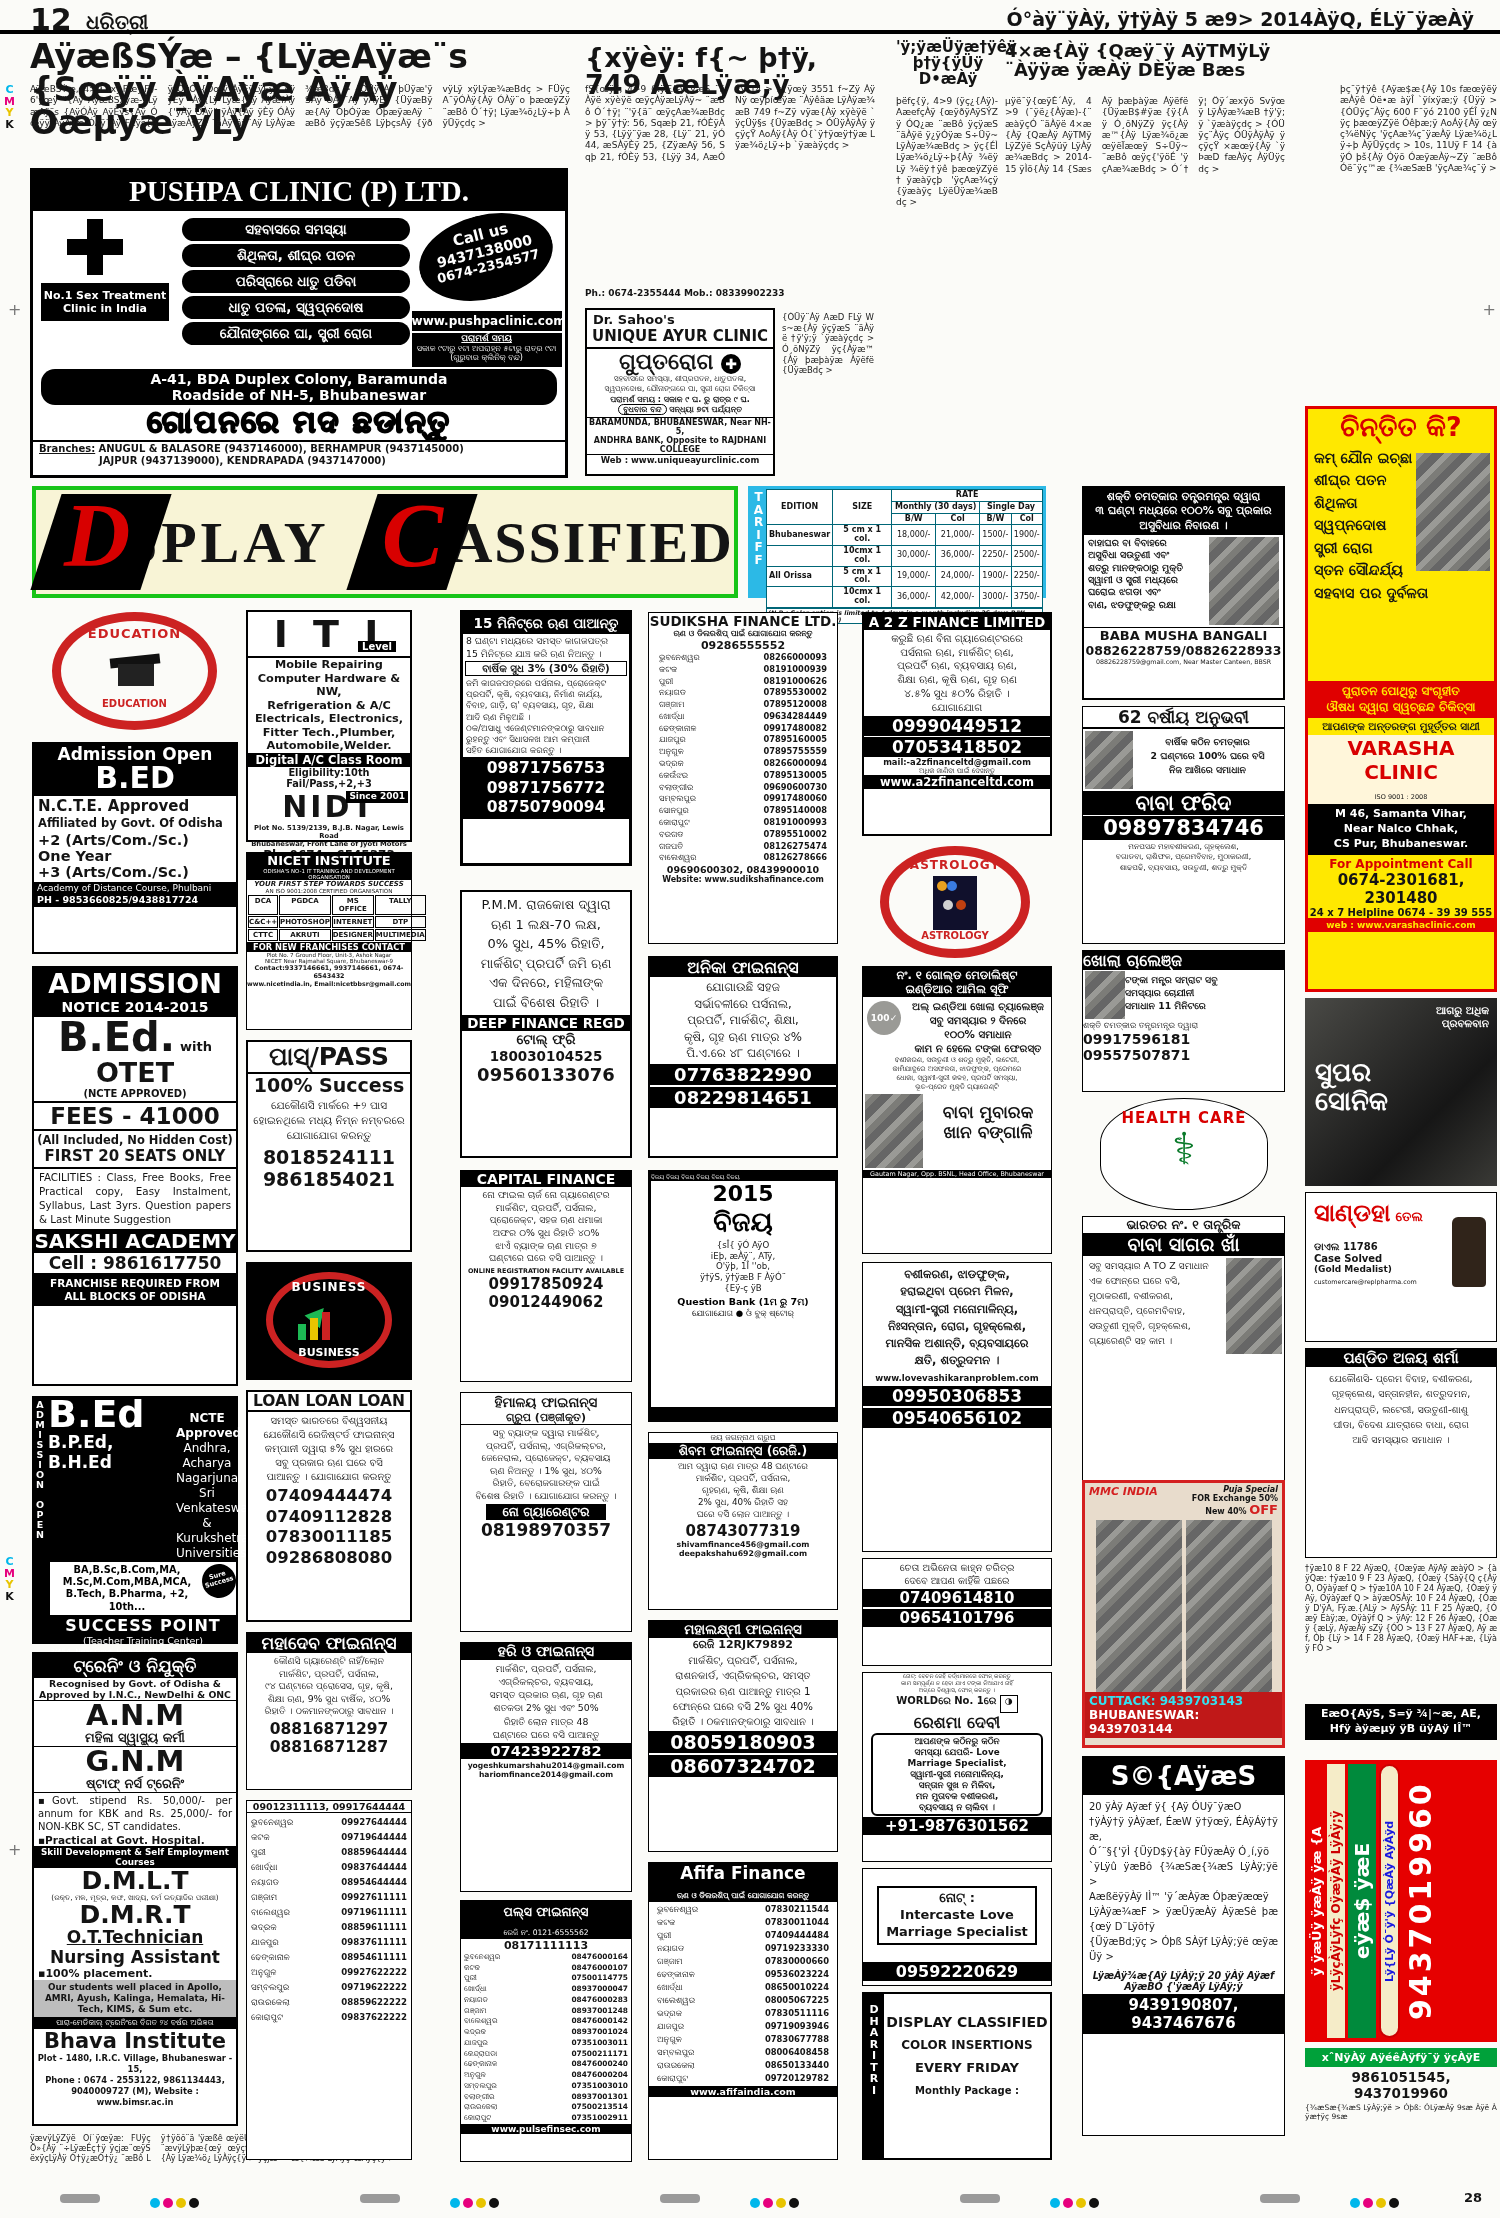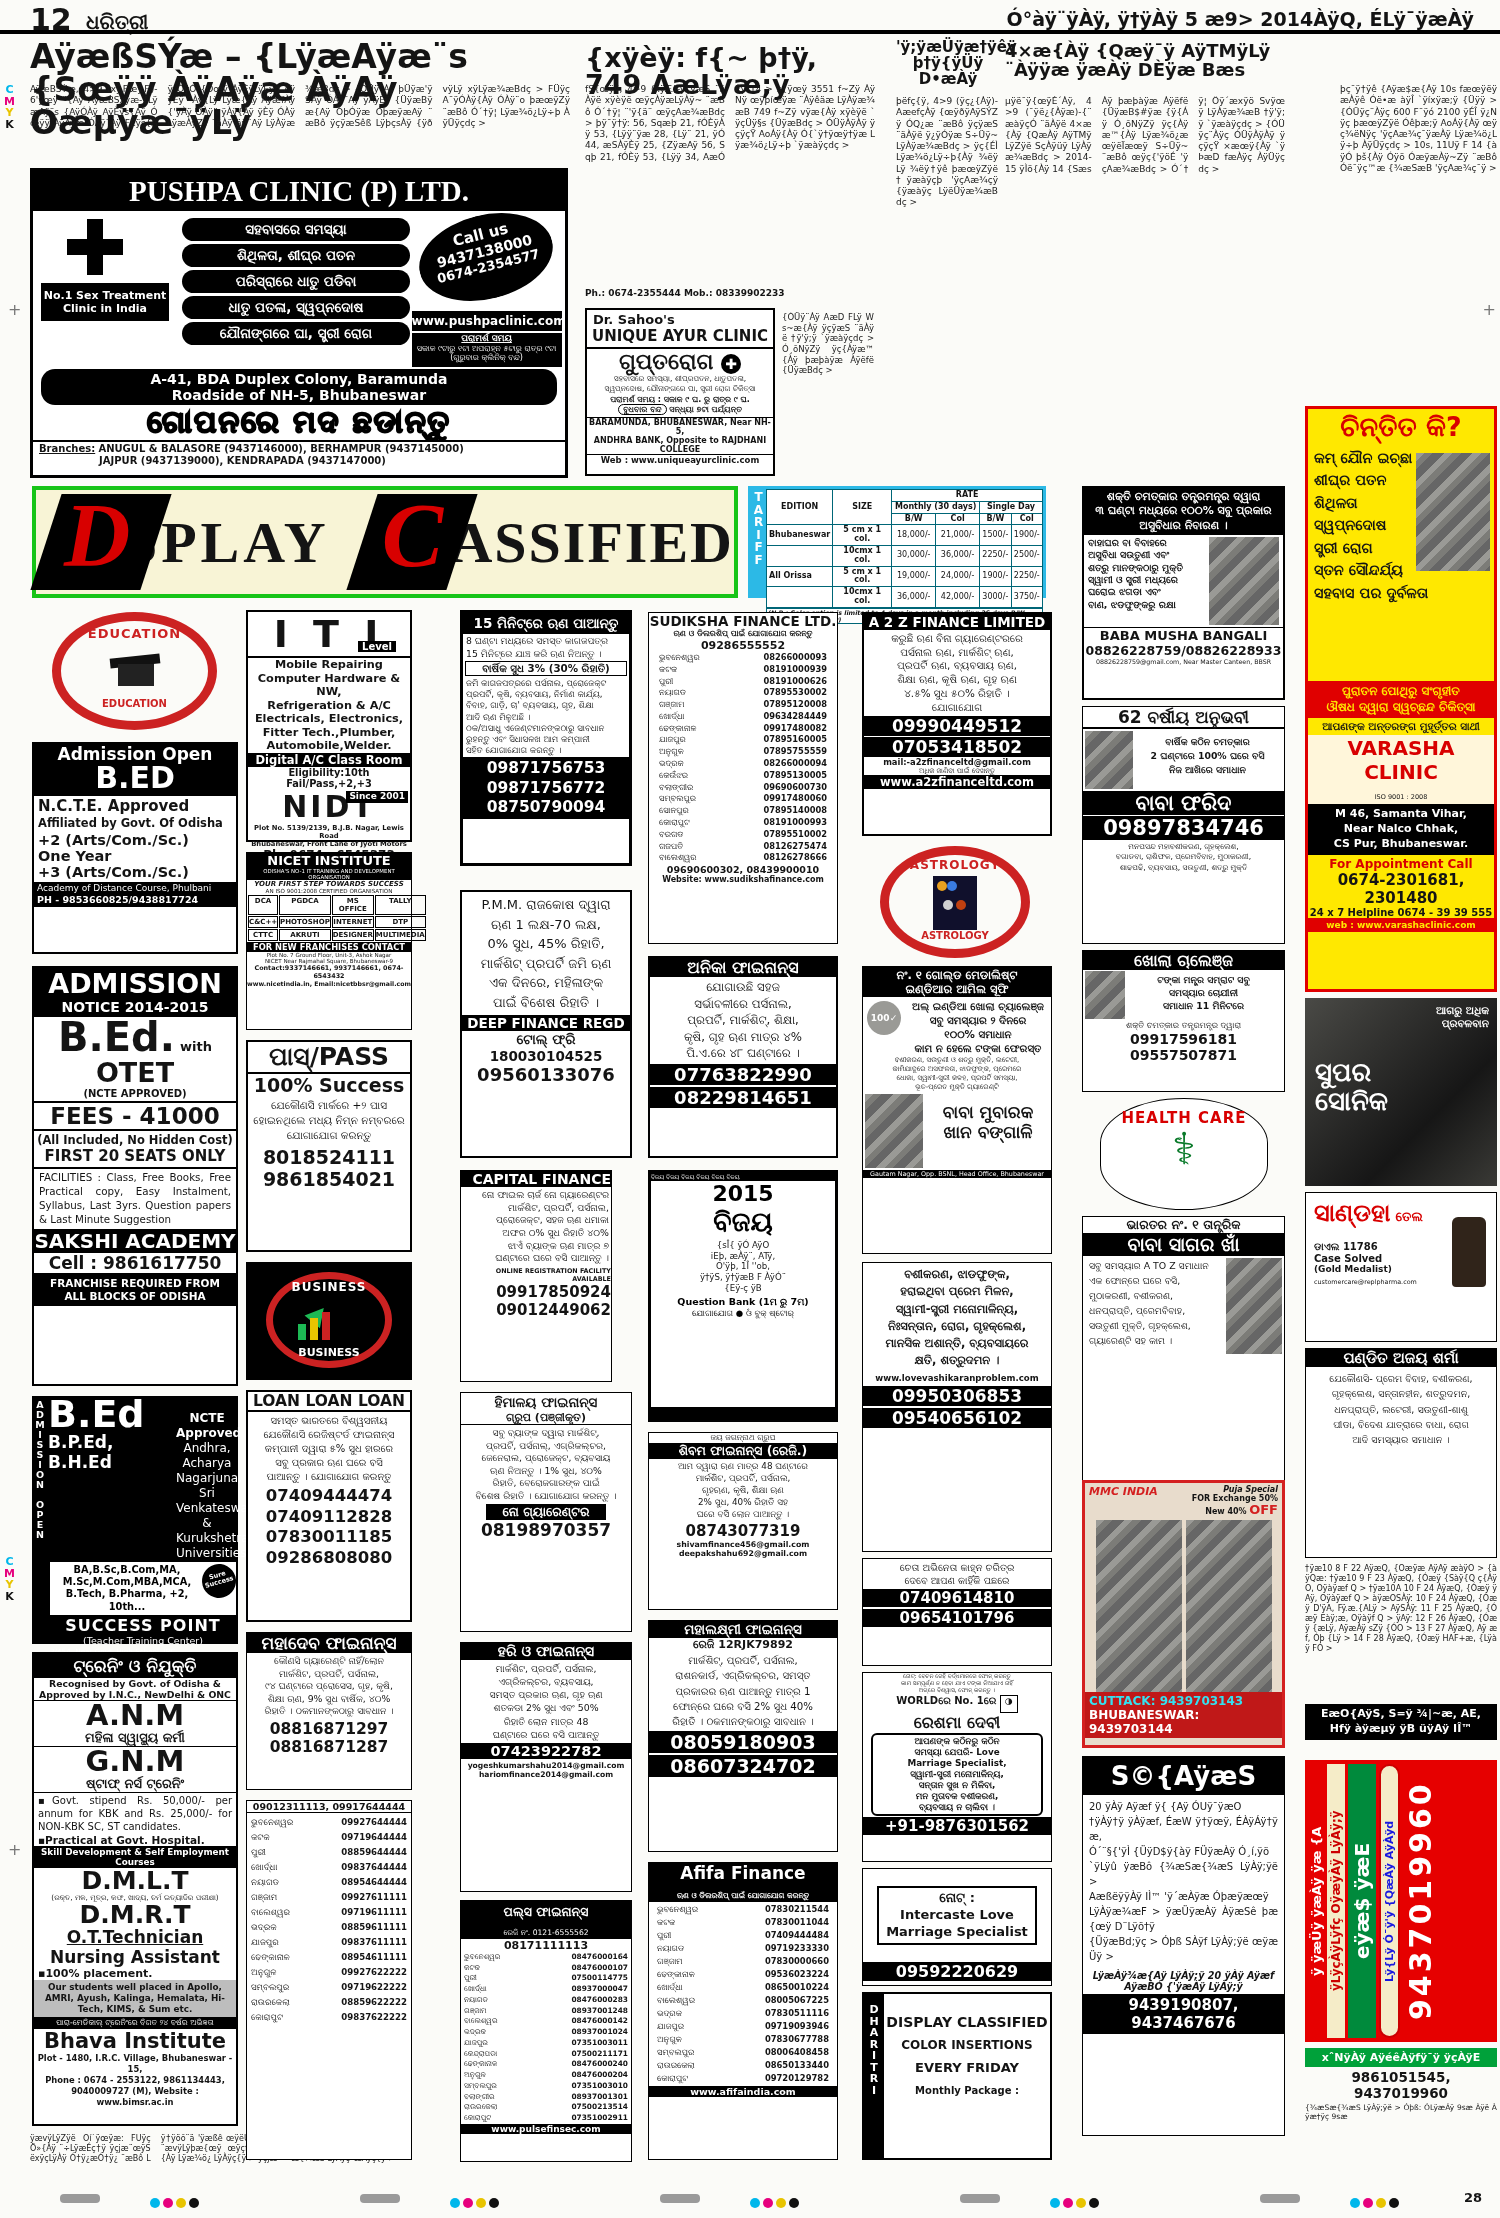--- a/index.html
+++ b/index.html
@@ -535,21 +535,21 @@
         <div>0% ସୁଧ, 45% ରିହାତି,</div>
         <div>ମାର୍କଶିଟ୍ ପ୍ରପର୍ଟି ଜମି ଋଣ</div>
         <div>ଏକ ଦିନରେ, ମହିଳାଙ୍କ</div>
         <div>ପାଇଁ ବିଶେଷ ରିହାତି ।</div>
       </div>
     <div class="kbg b" style="font-size:13.5px">DEEP FINANCE REGD</div>
     <div class="b" style="font-size:13.5px">ଟୋଲ୍ ଫ୍ରି 180030104525</div>
     <div class="b" style="font-size:18px">09560133076</div>
   </div>
 
-  <div class="abs bd1" style="left:460px;top:1170px;width:152px;height:212px;background:#fff;text-align:right">
+  <div class="abs bd1" style="left:460px;top:1170px;width:172px;height:212px;background:#fff;text-align:center">
     <div class="kbg b" style="font-size:14px">CAPITAL FINANCE</div>
     <div style="font-size:9.4px;line-height:1.35;padding:2px">
         <div>ନୋ ଫାଇଲ ଚାର୍ଜ ନୋ ଗ୍ୟାରେଣ୍ଟର</div>
         <div>ମାର୍କଶିଟ, ପ୍ରପର୍ଟି, ପର୍ସନାଲ,</div>
         <div>ପ୍ରୋଜେକ୍ଟ, ସହଜ ଋଣ ଧମାକା</div>
         <div>ଅଫର ୦% ସୁଧ ରିହାତି ୪୦%</div>
         <div>ଝାଏଁ ବ୍ୟାଙ୍କ ଋଣ ମାତ୍ର ୭</div>
         <div>ଘଣ୍ଟାରେ ଘରେ ବସି ପାଆନ୍ତୁ ।</div>
       </div>
     <div class="b" style="font-size:6.4px">ONLINE REGISTRATION FACILITY AVAILABLE</div>
@@ -1001,21 +1001,21 @@
     </div>
     <div class="kbg b" style="font-size:21px">ବାବା ଫରିଦ</div>
     <div class="kbg b" style="font-size:21px;margin-top:1px">09897834746</div>
     <div style="font-size:7.6px;line-height:1.35;padding-top:2px">
         <div>ମନପସନ୍ଦ ମହାବଶୀକରଣ, ଗୃହକ୍ଲେଶ,</div>
         <div>ବଗାଡବା, ରାଶିଫଳ, ପ୍ରେମବିବାହ, ମୁଠାକରଣୀ,</div>
         <div>ଶାଢପଢି, ବ୍ୟବସାୟ, ସଉତୁଣୀ, ଶତ୍ରୁ ମୁକ୍ତି</div>
       </div>
   </div>
 
-  <div class="abs bd1" style="left:1082px;top:950px;width:203px;height:142px;background:#fff;text-align:center">
+  <div class="abs bd1" style="left:1082px;top:950px;width:203px;height:142px;background:#fff;">
     <div class="kbg b" style="font-size:16px">ଖୋଲା ଚାଲେଞ୍ଜ</div>
     <div class="row" style="padding:1px 2px">
       <div class="ph" style="width:40px;height:48px"></div>
       <div class="b" style="flex:1;font-size:9.3px;line-height:1.4;padding-top:2px">
           <div>ଟଙ୍କା ମନ୍ତ୍ର ସମ୍ରାଟ ସବୁ</div>
           <div>ସମସ୍ୟାର ଚୋଯୀନୀ</div>
           <div>ସମାଧାନ 11 ମିନିଟରେ</div>
         </div>
     </div>
     <div style="font-size:8.3px">ଶକ୍ତି ଚମତ୍କାର ତନ୍ତ୍ରମନ୍ତ୍ର ଦ୍ୱାରା</div>

